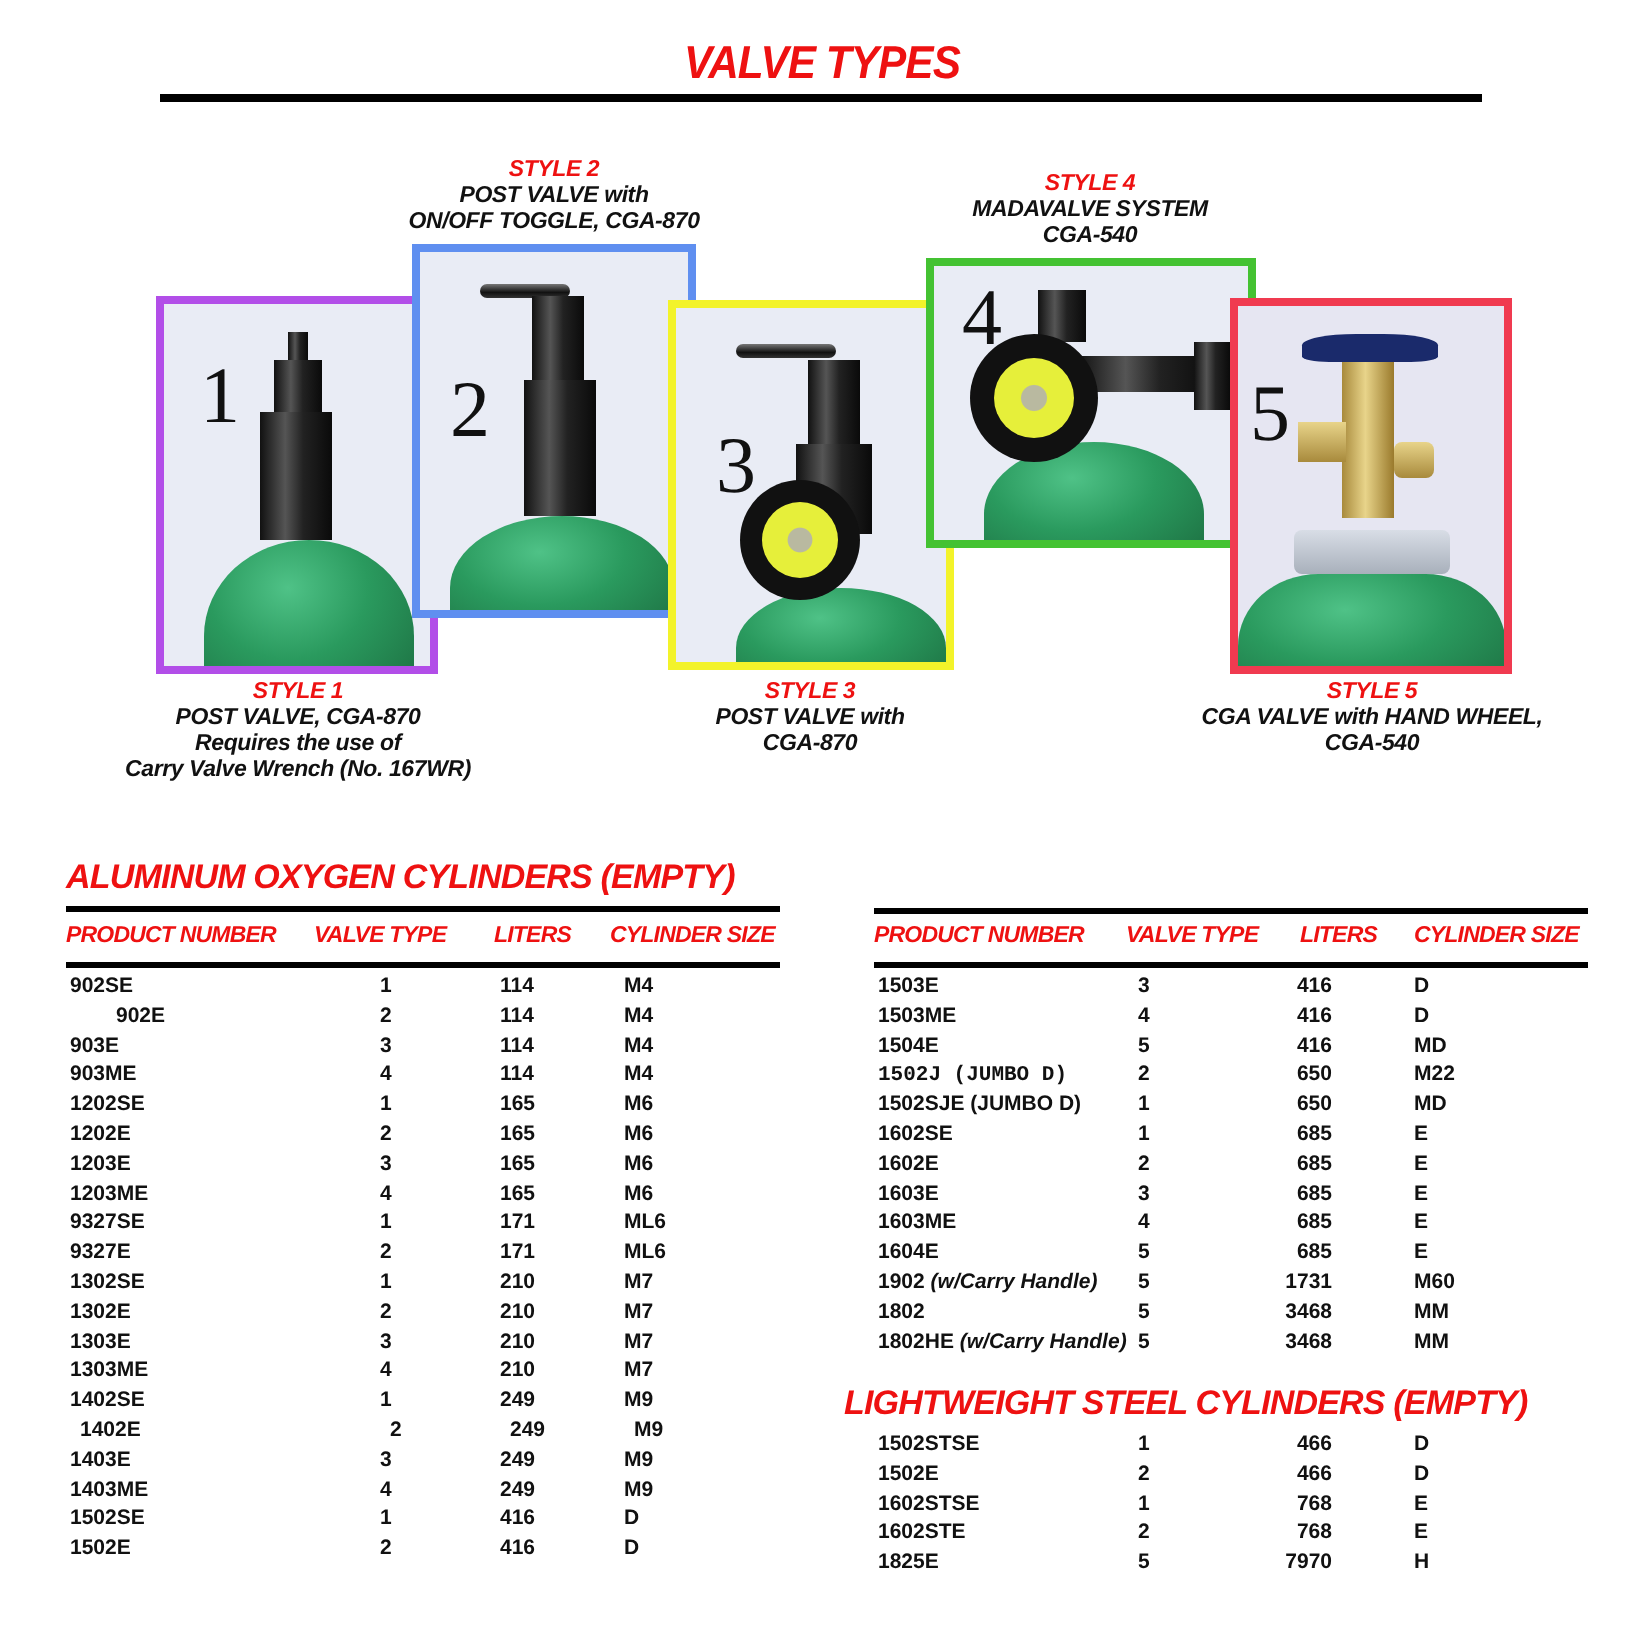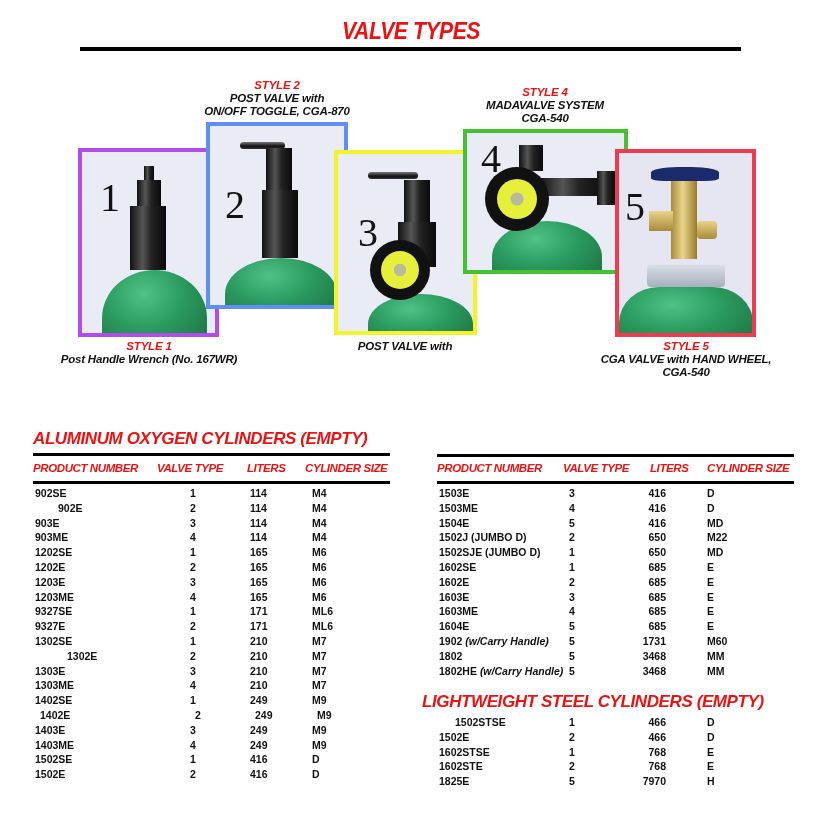--- a/index.html
+++ b/index.html
@@ -89,24 +89,28 @@
   <div class="cyl" style="left:0px; top:134px; width:134px; height:60px; border-radius:30% 30% 0 0 / 60% 60% 0 0;"></div>
   <div class="abs" style="left:28px; top:112px; width:78px; height:22px; background:linear-gradient(180deg,#d8dde6,#a8b0bb); border-radius:4px;"></div>
   <div class="abs" style="left:32px; top:14px; width:68px; height:14px; background:#1a2a6b; border-radius:40% 40% 20% 20%;"></div>
   <div class="abs" style="left:52px; top:28px; width:26px; height:78px; background:linear-gradient(90deg,#a88a3c,#e8d48a 45%,#9a7a2c);"></div>
   <div class="abs" style="left:30px; top:58px; width:24px; height:20px; background:linear-gradient(180deg,#e8d48a,#a88a3c);"></div>
   <div class="abs" style="left:78px; top:68px; width:20px; height:18px; background:linear-gradient(180deg,#e8d48a,#a88a3c); border-radius:4px;"></div>
 </div>
 
 <div class="abs caption" style="left:40px; top:340px; width:218px;">
   <span class="style-label">STYLE 1</span>
-  <span style="display:block">Post Handle Wrench (No. 167WR)</span>
+  <span style="display:block">POST VALVE, CGA-870</span>
+  <span style="display:block">Requires the use of</span>
+  <span style="display:block">Carry Valve Wrench (No. 167WR)</span>
 </div>
 <div class="abs caption" style="left:300px; top:340px; width:210px;">
+  <span class="style-label">STYLE 3</span>
   <span style="display:block">POST VALVE with</span>
+  <span style="display:block">CGA-870</span>
 </div>
 <div class="abs caption" style="left:580px; top:340px; width:212px;">
   <span class="style-label">STYLE 5</span>
   <span style="display:block">CGA VALVE with HAND WHEEL,</span>
   <span style="display:block">CGA-540</span>
 </div>
 
 <div class="abs section-title" style="left:33px; top:429px;">ALUMINUM OXYGEN CYLINDERS (EMPTY)</div>
 <div class="abs rule" style="left:33px; top:453px; width:357px;"></div>
 <div class="abs thdr" style="left:33px; top:462px;">PRODUCT NUMBER</div>
@@ -176,21 +180,21 @@
       <span style="left: 215px; width: 30px; text-align: left;">171</span>
       <span style="left: 277px;">ML6</span>
     </div>
     <div class="row" style="top: 148px; left: 0px; width: 100%;">
       <span style="left: 0px;"><span style="position: static;">1302SE</span></span>
       <span style="left: 155px;">1</span>
       <span style="left: 215px; width: 30px; text-align: left;">210</span>
       <span style="left: 277px;">M7</span>
     </div>
     <div class="row" style="top: 162.8px; left: 0px; width: 100%;">
-      <span style="left: 0px;"><span style="position: static; margin-left: 32px;">1302E</span></span>
+      <span style="left: 0px;"><span style="position: static;">1302E</span></span>
       <span style="left: 155px;">2</span>
       <span style="left: 215px; width: 30px; text-align: left;">210</span>
       <span style="left: 277px;">M7</span>
     </div>
     <div class="row" style="top: 177.6px; left: 0px; width: 100%;">
       <span style="left: 0px;"><span style="position: static;">1303E</span></span>
       <span style="left: 155px;">3</span>
       <span style="left: 215px; width: 30px; text-align: left;">210</span>
       <span style="left: 277px;">M7</span>
     </div>
@@ -258,21 +262,21 @@
       <span style="left: 197px; width: 30px; text-align: right;">416</span>
       <span style="left: 268px;">D</span>
     </div>
     <div class="row" style="top: 29.6px; left: 0px; width: 100%;">
       <span style="left: 0px;"><span style="position: static;">1504E</span></span>
       <span style="left: 130px;">5</span>
       <span style="left: 197px; width: 30px; text-align: right;">416</span>
       <span style="left: 268px;">MD</span>
     </div>
     <div class="row" style="top: 44.4px; left: 0px; width: 100%;">
-      <span style="left: 0px;"><span style="position: static;">1502J (JUMBO D)</span></span>
+      <span style="left: 0px;"><span style="position: static; font-family: Liberation Mono, monospace;">1502J (JUMBO D)</span></span>
       <span style="left: 130px;">2</span>
       <span style="left: 197px; width: 30px; text-align: right;">650</span>
       <span style="left: 268px;">M22</span>
     </div>
     <div class="row" style="top: 59.2px; left: 0px; width: 100%;">
       <span style="left: 0px;"><span style="position: static;">1502SJE (JUMBO D)</span></span>
       <span style="left: 130px;">1</span>
       <span style="left: 197px; width: 30px; text-align: right;">650</span>
       <span style="left: 268px;">MD</span>
     </div>
@@ -322,21 +326,21 @@
       <span style="left: 0px;"><span style="position: static;">1802HE </span><em>(w/Carry Handle)</em></span>
       <span style="left: 130px;">5</span>
       <span style="left: 197px; width: 30px; text-align: right;">3468</span>
       <span style="left: 268px;">MM</span>
     </div>
   </div>
 
 <div class="abs section-title" style="left:422px; top:692px;text-align:right;">LIGHTWEIGHT STEEL CYLINDERS (EMPTY)</div>
 <div class="abs tbl" id="steel-table" style="left:439px; top:715px; width:360px; height:80px;">
     <div class="row" style="top: 0px; left: 0px; width: 100%;">
-      <span style="left: 16px;"><span style="position: static;">1502STSE</span></span>
+      <span style="left: 0px;"><span style="position: static;">1502STSE</span></span>
       <span style="left: 130px;">1</span>
       <span style="left: 197px; width: 30px; text-align: right;">466</span>
       <span style="left: 268px;">D</span>
     </div>
     <div class="row" style="top: 14.8px; left: 0px; width: 100%;">
       <span style="left: 0px;"><span style="position: static;">1502E</span></span>
       <span style="left: 130px;">2</span>
       <span style="left: 197px; width: 30px; text-align: right;">466</span>
       <span style="left: 268px;">D</span>
     </div>

